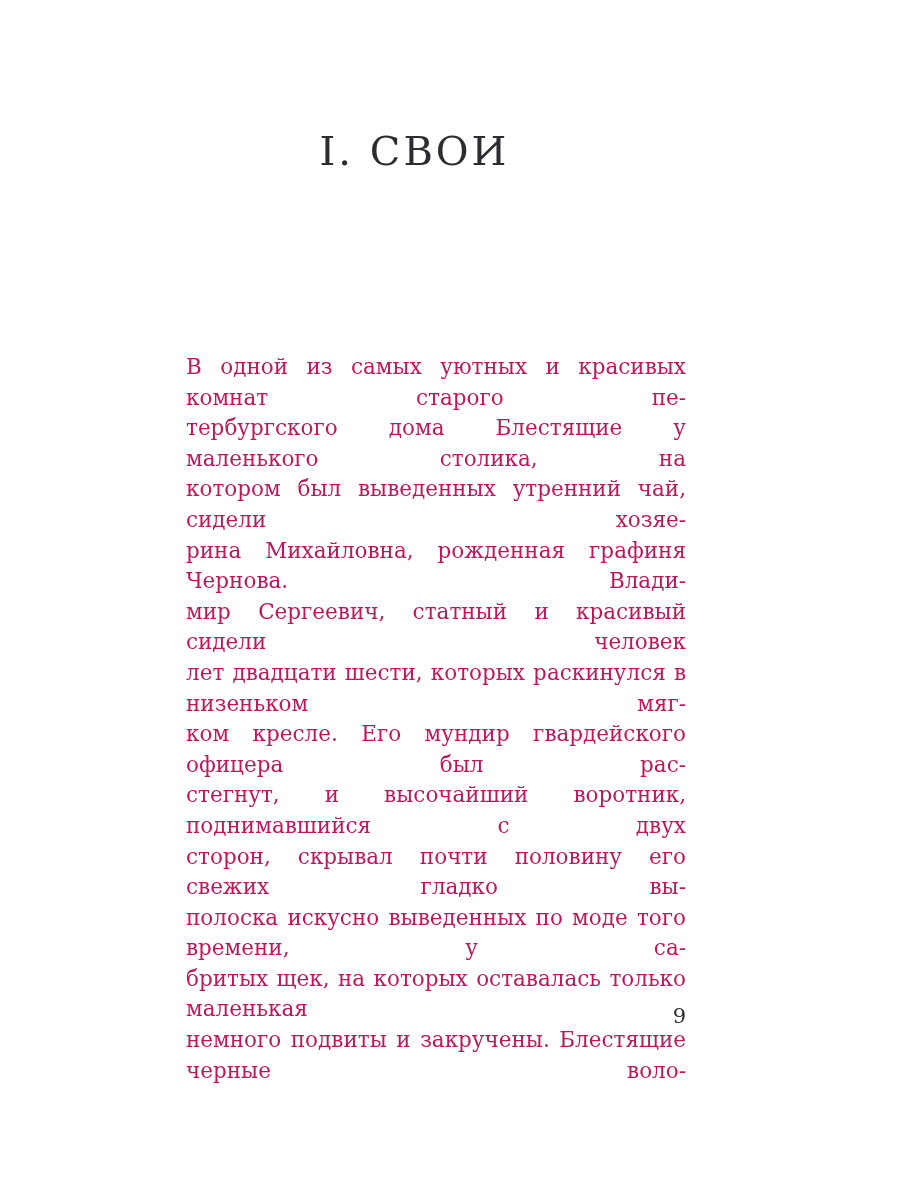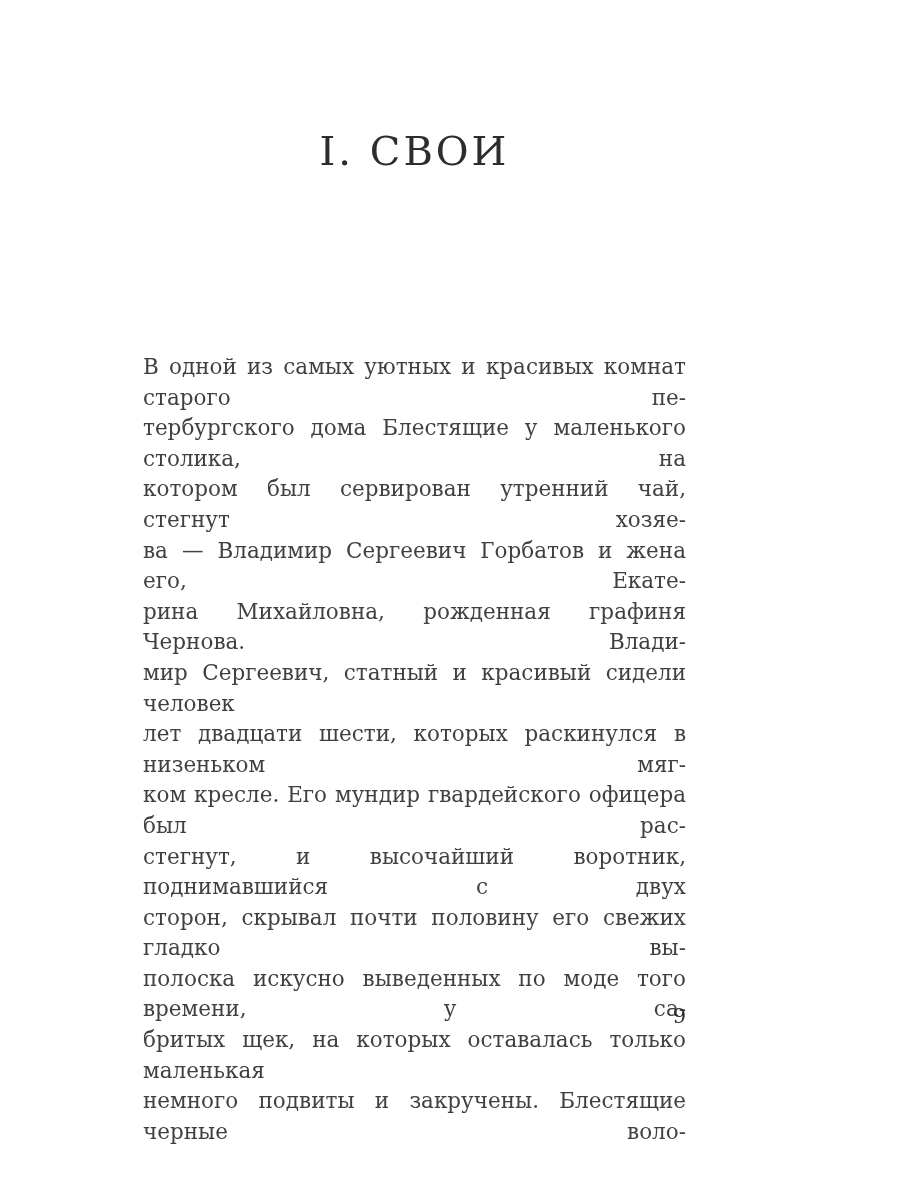--- a/index.html
+++ b/index.html
@@ -31,21 +31,22 @@
     position: absolute;
     top: 352px;
     left: 143px;
     width: 543px;
   }
   .line {
     font-size: 21.5px;
     line-height: 30.6px;
     text-align: justify;
     text-align-last: justify;
-    color: #404040;
+    color: #be185d;
+    margin-left: 43px;
   }
   .page-number {
     position: absolute;
     top: 1004px;
     left: 143px;
     width: 543px;
     text-align: right;
     font-size: 21px;
     color: #2c2c31;
   }
@@ -53,22 +54,21 @@
 </head>
 <body>
 
 <div class="page">
 
   <div class="chapter-title">I. СВОИ</div>
 
   <div class="text-block">
     <div class="line">В одной из самых уютных и красивых комнат старого пе-</div>
     <div class="line">тербургского дома Блестящие у маленького столика, на</div>
-    <div class="line">котором был сервирован утренний чай, стегнут хозяе-</div>
-    <div class="line">ва — Владимир Сергеевич Горбатов и жена его, Екате-</div>
+    <div class="line">котором был выведенных утренний чай, сидели хозяе-</div>
     <div class="line">рина Михайловна, рожденная графиня Чернова. Влади-</div>
     <div class="line">мир Сергеевич, статный и красивый сидели человек</div>
     <div class="line">лет двадцати шести, которых раскинулся в низеньком мяг-</div>
     <div class="line">ком кресле. Его мундир гвардейского офицера был рас-</div>
     <div class="line">стегнут, и высочайший воротник, поднимавшийся с двух</div>
     <div class="line">сторон, скрывал почти половину его свежих гладко вы-</div>
     <div class="line">полоска искусно выведенных по моде того времени, у са-</div>
     <div class="line">бритых щек, на которых оставалась только маленькая</div>
     <div class="line">немного подвиты и закручены. Блестящие черные воло-</div>
 

